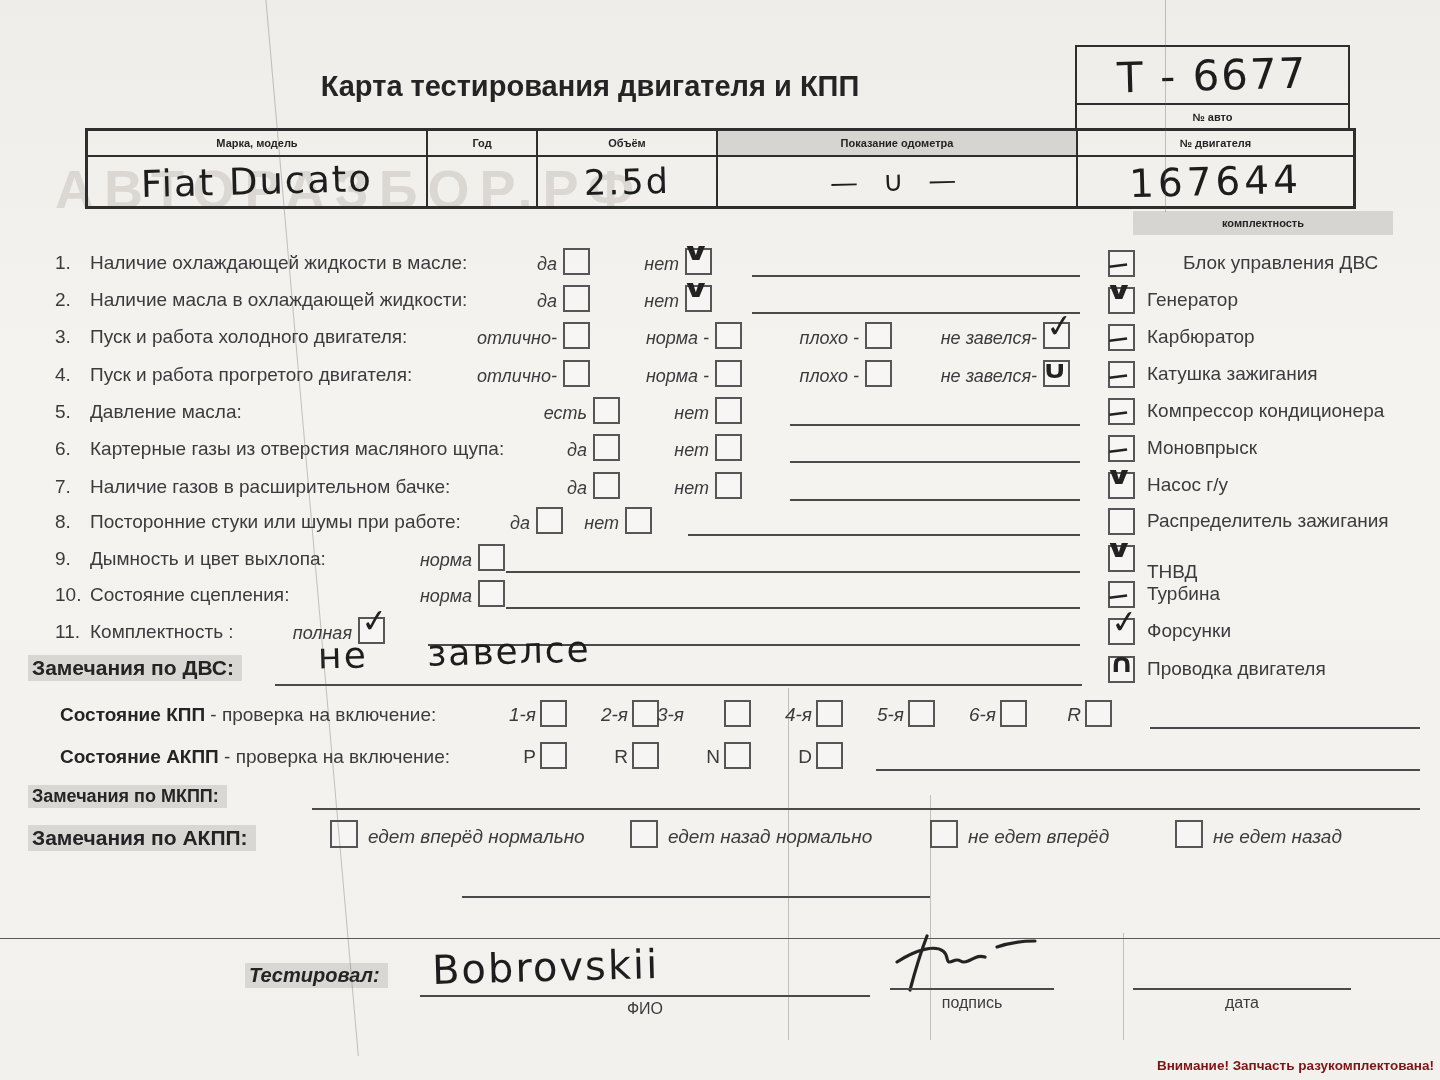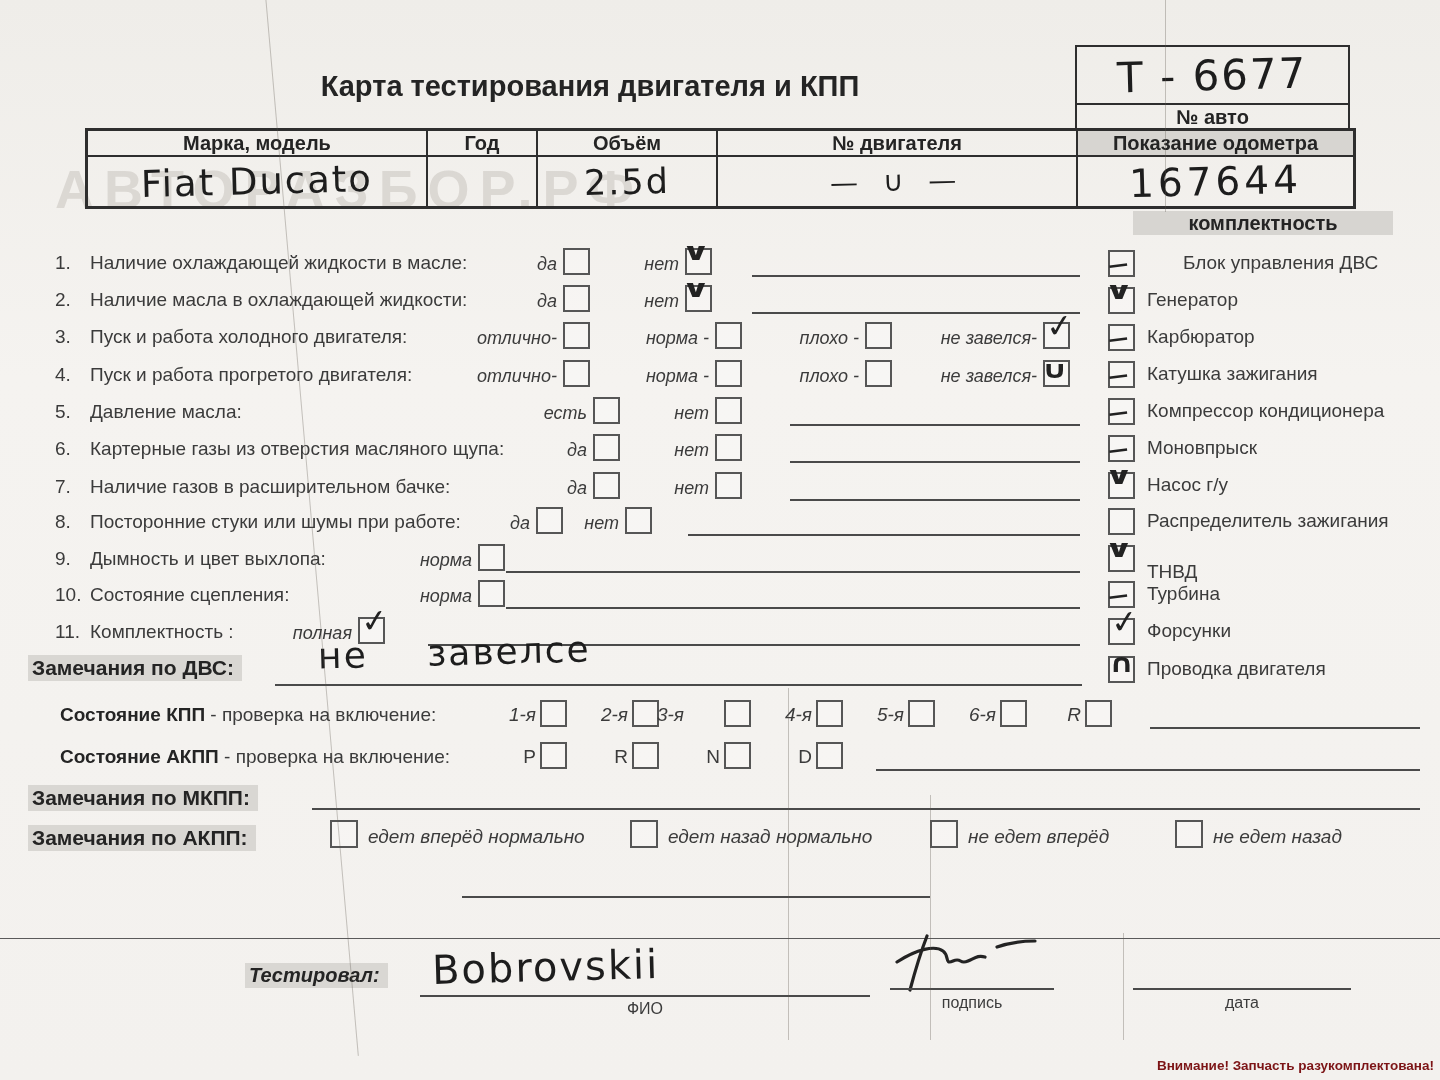--- a/index.html
+++ b/index.html
@@ -26,21 +26,21 @@
   .mk-check{font-size:32px;top:-14px;left:1px;transform:rotate(-6deg);}
   .mk-vee{font-size:24px;top:-10px;left:-1px;transform:scaleX(1.5);}
   .mk-u{font-size:24px;top:-4px;left:0px;transform:scaleX(1.35);}
   .mk-dash{font-size:20px;top:2px;left:-2px;transform:rotate(-7deg);}
   .mk-arc{font-size:26px;top:-8px;left:1px;transform:scaleX(1.2);}
   
   .vtable{position:absolute;left:85px;top:128px;display:grid;
           grid-template-columns:340px 110px 180px 360px 277px;
           grid-template-rows:26px 51px;border:2px solid #2e2e2e;}
   .vtable>div{border:1px solid #2e2e2e;display:flex;align-items:center;justify-content:center;}
-  .vh{font-weight:bold;font-size:20px;color:#242424;}
+  .vh{font-weight:bold;font-size:11px;color:#242424;}
   .fold{position:absolute;width:1px;background:rgba(95,88,80,.33);}
   .wm{position:absolute;color:rgba(150,143,135,.25);font-weight:bold;
       font-family:"Liberation Sans",sans-serif;white-space:nowrap;}
   .opt-label{position:absolute;width:166px;text-align:right;font-size:18px;}
   .small-cap{font-size:16px;color:#3c3c3c;}
 </style>
 </head>
 <body>
 
 <div class="page">
@@ -53,22 +53,22 @@
     <div style="height:56px;display:flex;align-items:center;justify-content:center;border-bottom:2px solid #2e2e2e;">
       <span class="hw" style="font-size:42px;">Т - 6677</span>
     </div>
     <div class="vh" style="height:24px;display:flex;align-items:center;justify-content:center;">№ авто</div>
   </div>
 
   <div class="vtable">
     <div class="vh">Марка, модель</div>
     <div class="vh">Год</div>
     <div class="vh">Объём</div>
+    <div class="vh" style="background:#d7d5d1;">Показание одометра</div>
     <div class="vh">№ двигателя</div>
-    <div class="vh" style="background:#d7d5d1;">Показание одометра</div>
     <div>
         <span class="hw" style="font-size:37px;">Fiat Ducato</span>
       </div>
     <div>
         <span class="hw" style="font-size:34px;"></span>
       </div>
     <div>
         <span class="hw" style="font-size:35px;">2.5d</span>
       </div>
     <div>
@@ -249,21 +249,21 @@
       <span class="cb" style="left: 540px; top: 742px; width: 27px; height: 27px;"></span>
       <span class="abs pt" style="left: 572px; top: 746px; width: 56px; text-align: right;">R</span>
       <span class="cb" style="left: 632px; top: 742px; width: 27px; height: 27px;"></span>
       <span class="abs pt" style="left: 664px; top: 746px; width: 56px; text-align: right;">N</span>
       <span class="cb" style="left: 724px; top: 742px; width: 27px; height: 27px;"></span>
       <span class="abs pt" style="left: 756px; top: 746px; width: 56px; text-align: right;">D</span>
       <span class="cb" style="left: 816px; top: 742px; width: 27px; height: 27px;"></span>
     </div>
   <div class="ln" style="left:876px;top:769px;width:544px;"></div>
 
-  <div class="abs pt bold" style="left:28px;top:786px;font-size:21px;"><span class="hl">Замечания по МКПП:</span></div>
+  <div class="abs pt bold" style="left:28px;top:786px;font-size:18px;"><span class="hl">Замечания по МКПП:</span></div>
   <div class="ln" style="left:312px;top:808px;width:1108px;"></div>
 
   <div class="abs pt bold" style="left:28px;top:826px;font-size:21px;"><span class="hl">Замечания по АКПП:</span></div>
   <div id="akpp-remark-opts">
       <span class="cb" style="left: 330px; top: 820px; width: 28px; height: 28px;"></span>
       <span class="abs pt it" style="left: 368px; top: 826px;">едет вперёд нормально</span>
       <span class="cb" style="left: 630px; top: 820px; width: 28px; height: 28px;"></span>
       <span class="abs pt it" style="left: 668px; top: 826px;">едет назад нормально</span>
       <span class="cb" style="left: 930px; top: 820px; width: 28px; height: 28px;"></span>
       <span class="abs pt it" style="left: 968px; top: 826px;">не едет вперёд</span>

